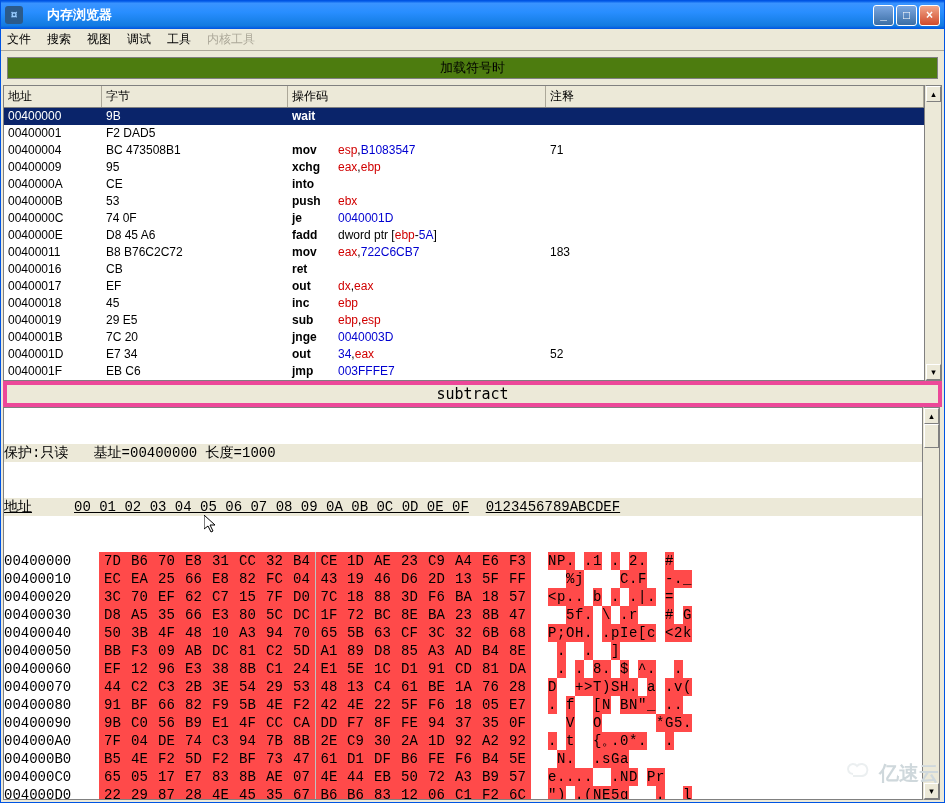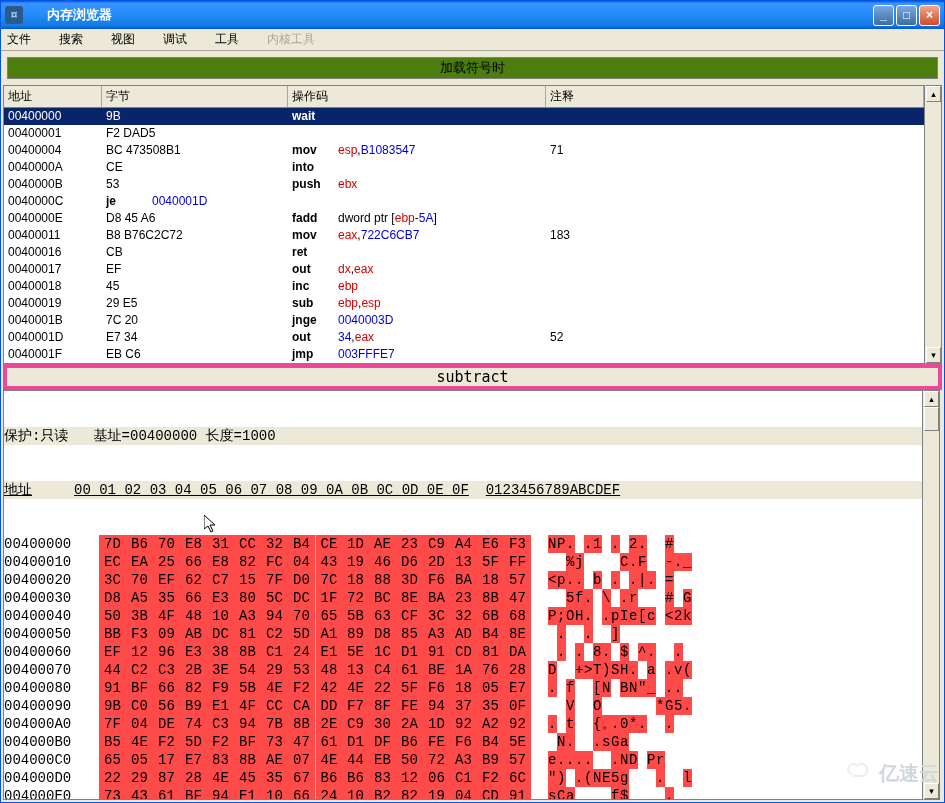--- a/index.html
+++ b/index.html
@@ -4,21 +4,21 @@
 <style>
 * { margin: 0; padding: 0; box-sizing: border-box; }
 body { font-family: "Microsoft Sans Serif", Tahoma, sans-serif; font-size: 12px; background: #ece9d8; width: 945px; height: 803px; overflow: hidden; }
 .window { width: 945px; height: 803px; border: 1px solid #0054e3; display: flex; flex-direction: column; }
 .titlebar { background: linear-gradient(to bottom, #0058e6 0%, #3a93ff 8%, #288eff 40%, #127be0 88%, #0054e3 100%); color: #fff; height: 28px; display: flex; align-items: center; padding: 0 4px; }
 .titlebar .icon { width: 18px; height: 18px; background: #2b5a8a; border-radius: 3px; margin-right: 4px; display: inline-flex; align-items: center; justify-content: center; color: #9cf; font-weight: bold; }
 .titlebar .title { flex: 1; font-weight: bold; font-size: 13px; margin-left: 20px; }
 .winbtns { display: flex; gap: 2px; }
 .winbtn { width: 21px; height: 21px; background: linear-gradient(to bottom,#7ba7e1,#3b6ea5); border: 1px solid #fff; border-radius: 3px; color:#fff; display:flex; align-items:center; justify-content:center; font-weight:bold; font-size:12px; cursor:pointer; }
 .closebtn { background: linear-gradient(to bottom,#f1a689,#d04a2b); }
-.menubar { background: #ece9d8; height: 22px; display: flex; align-items: center; padding: 0 6px; gap: 28px; border-bottom: 1px solid #aca899; }
+.menubar { background: #ece9d8; height: 22px; display: flex; align-items: center; padding: 0 6px; gap: 16px; border-bottom: 1px solid #aca899; }
 .menuitem { cursor: default; }
 .menuitem.disabled { color: #aca899; }
 .symload { border: 1px solid #808080; margin: 6px; text-align: center; padding: 1px 0; background: #4d7c0f; font-size: 13px; }
 .disasm-wrap { display:flex; }
 .disasm { flex:1; border: 1px solid #808080; margin: 0 0 0 2px; background: #fff; }
 .dhead { display: flex; background: #ece9d8; border-bottom: 1px solid #808080; }
 .dhead div { border-right: 1px solid #aca899; padding: 2px 4px; font-size: 12px; }
 .c-addr { width: 98px; } .c-byte { width: 186px; } .c-op { width: 258px; } .c-cm { flex:1; }
 .drows { }
 .drow { display: flex; font-family: Tahoma, sans-serif; font-size: 12px; line-height: 17px; }
@@ -103,39 +103,49 @@
           <div class="drow">
             <div class="c-addr">00400004</div>
             <div class="c-byte">BC 473508B1</div>
             <div class="c-op">
               <span class="mn">mov</span>
               <span class="mix"><span class="reg">esp</span><span>,</span><span class="imm">B1083547</span></span>
             </div>
             <div class="c-cm">71</div>
           </div>
           <div class="drow">
+            <div class="c-addr">00400009</div>
+            <div class="c-byte">95</div>
+            <div class="c-op">
+              <span class="mn">xchg</span>
+              <span class="mix"><span class="reg">eax</span><span>,</span><span class="reg">ebp</span></span>
+            </div>
+            <div class="c-cm"></div>
+          </div>
+          <div class="drow">
             <div class="c-addr">0040000A</div>
             <div class="c-byte">CE</div>
             <div class="c-op">
               <span class="mn">into</span>
               <span class="mix"></span>
             </div>
             <div class="c-cm"></div>
           </div>
           <div class="drow">
             <div class="c-addr">0040000B</div>
             <div class="c-byte">53</div>
             <div class="c-op">
               <span class="mn">push</span>
               <span class="mix"><span class="reg">ebx</span></span>
             </div>
             <div class="c-cm"></div>
           </div>
           <div class="drow">
             <div class="c-addr">0040000C</div>
+            <div class="c-byte">74 0F</div>
             <div class="c-op">
               <span class="mn">je</span>
               <span class="mix"><span class="imm">0040001D</span></span>
             </div>
             <div class="c-cm"></div>
           </div>
           <div class="drow">
             <div class="c-addr">0040000E</div>
             <div class="c-byte">D8 45 A6</div>
             <div class="c-op">

